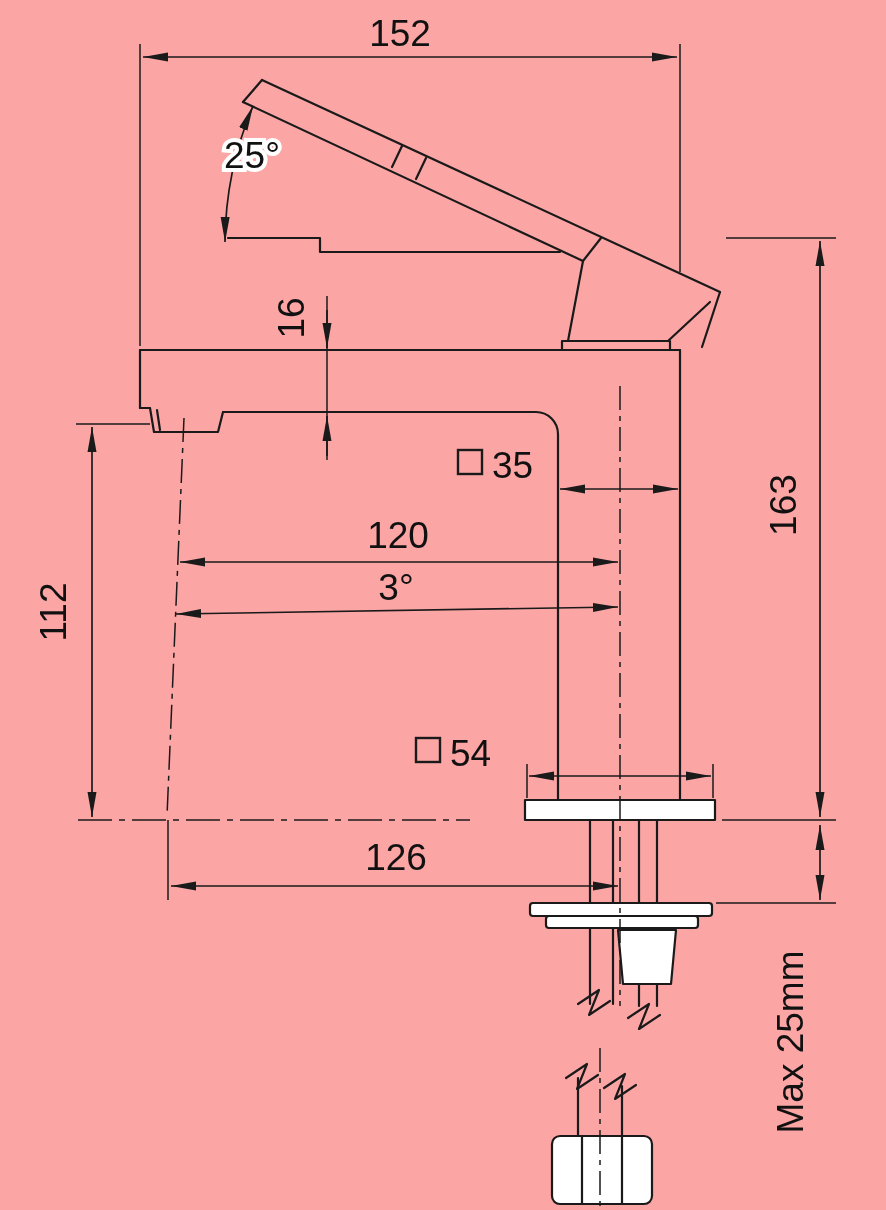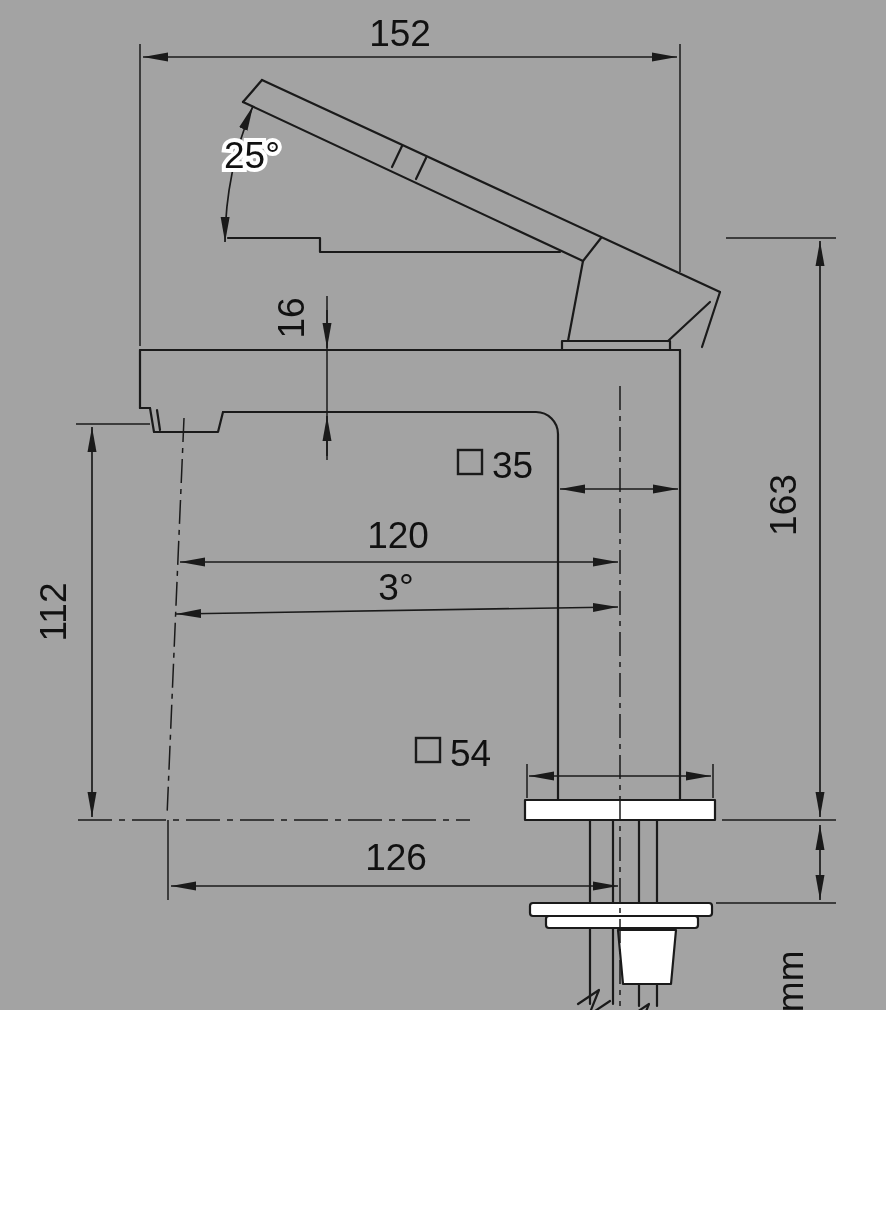--- a/index.html
+++ b/index.html
@@ -1,16 +1,16 @@
 <!DOCTYPE html>
 <html><head>
 <meta charset="utf-8">
 <style>
   html,body{margin:0;padding:0;background:#ffffff;}
-  .canvas{position:relative;width:886px;height:1010px;background:#a3a3a3;overflow:hidden;text-decoration:underline;}
+  .canvas{position:relative;width:886px;height:1210px;background:#fca5a5;overflow:hidden;text-decoration:underline;}
   svg{position:absolute;left:0;top:0;}
   .ol{stroke:#1a1a1a;stroke-width:2.2;fill:none;stroke-linejoin:round;stroke-linecap:round;}
   .fillw{fill:#ffffff;}
   .dim{stroke:#1a1a1a;stroke-width:1.7;fill:none;}
   .ext{stroke:#1a1a1a;stroke-width:1.5;fill:none;}
   .cl{stroke:#1a1a1a;stroke-width:1.5;fill:none;stroke-dasharray:24 6 5 6;}
   .gl{stroke:#1a1a1a;stroke-width:1.5;fill:none;stroke-dasharray:34 7 6 7;}
   text.lbl{font-family:"Liberation Sans",sans-serif;font-size:37px;fill:#111111;}
   text.halo{paint-order:stroke;stroke:#ffffff;stroke-width:8px;}
   .sq{stroke:#1a1a1a;stroke-width:2.4;fill:none;}

